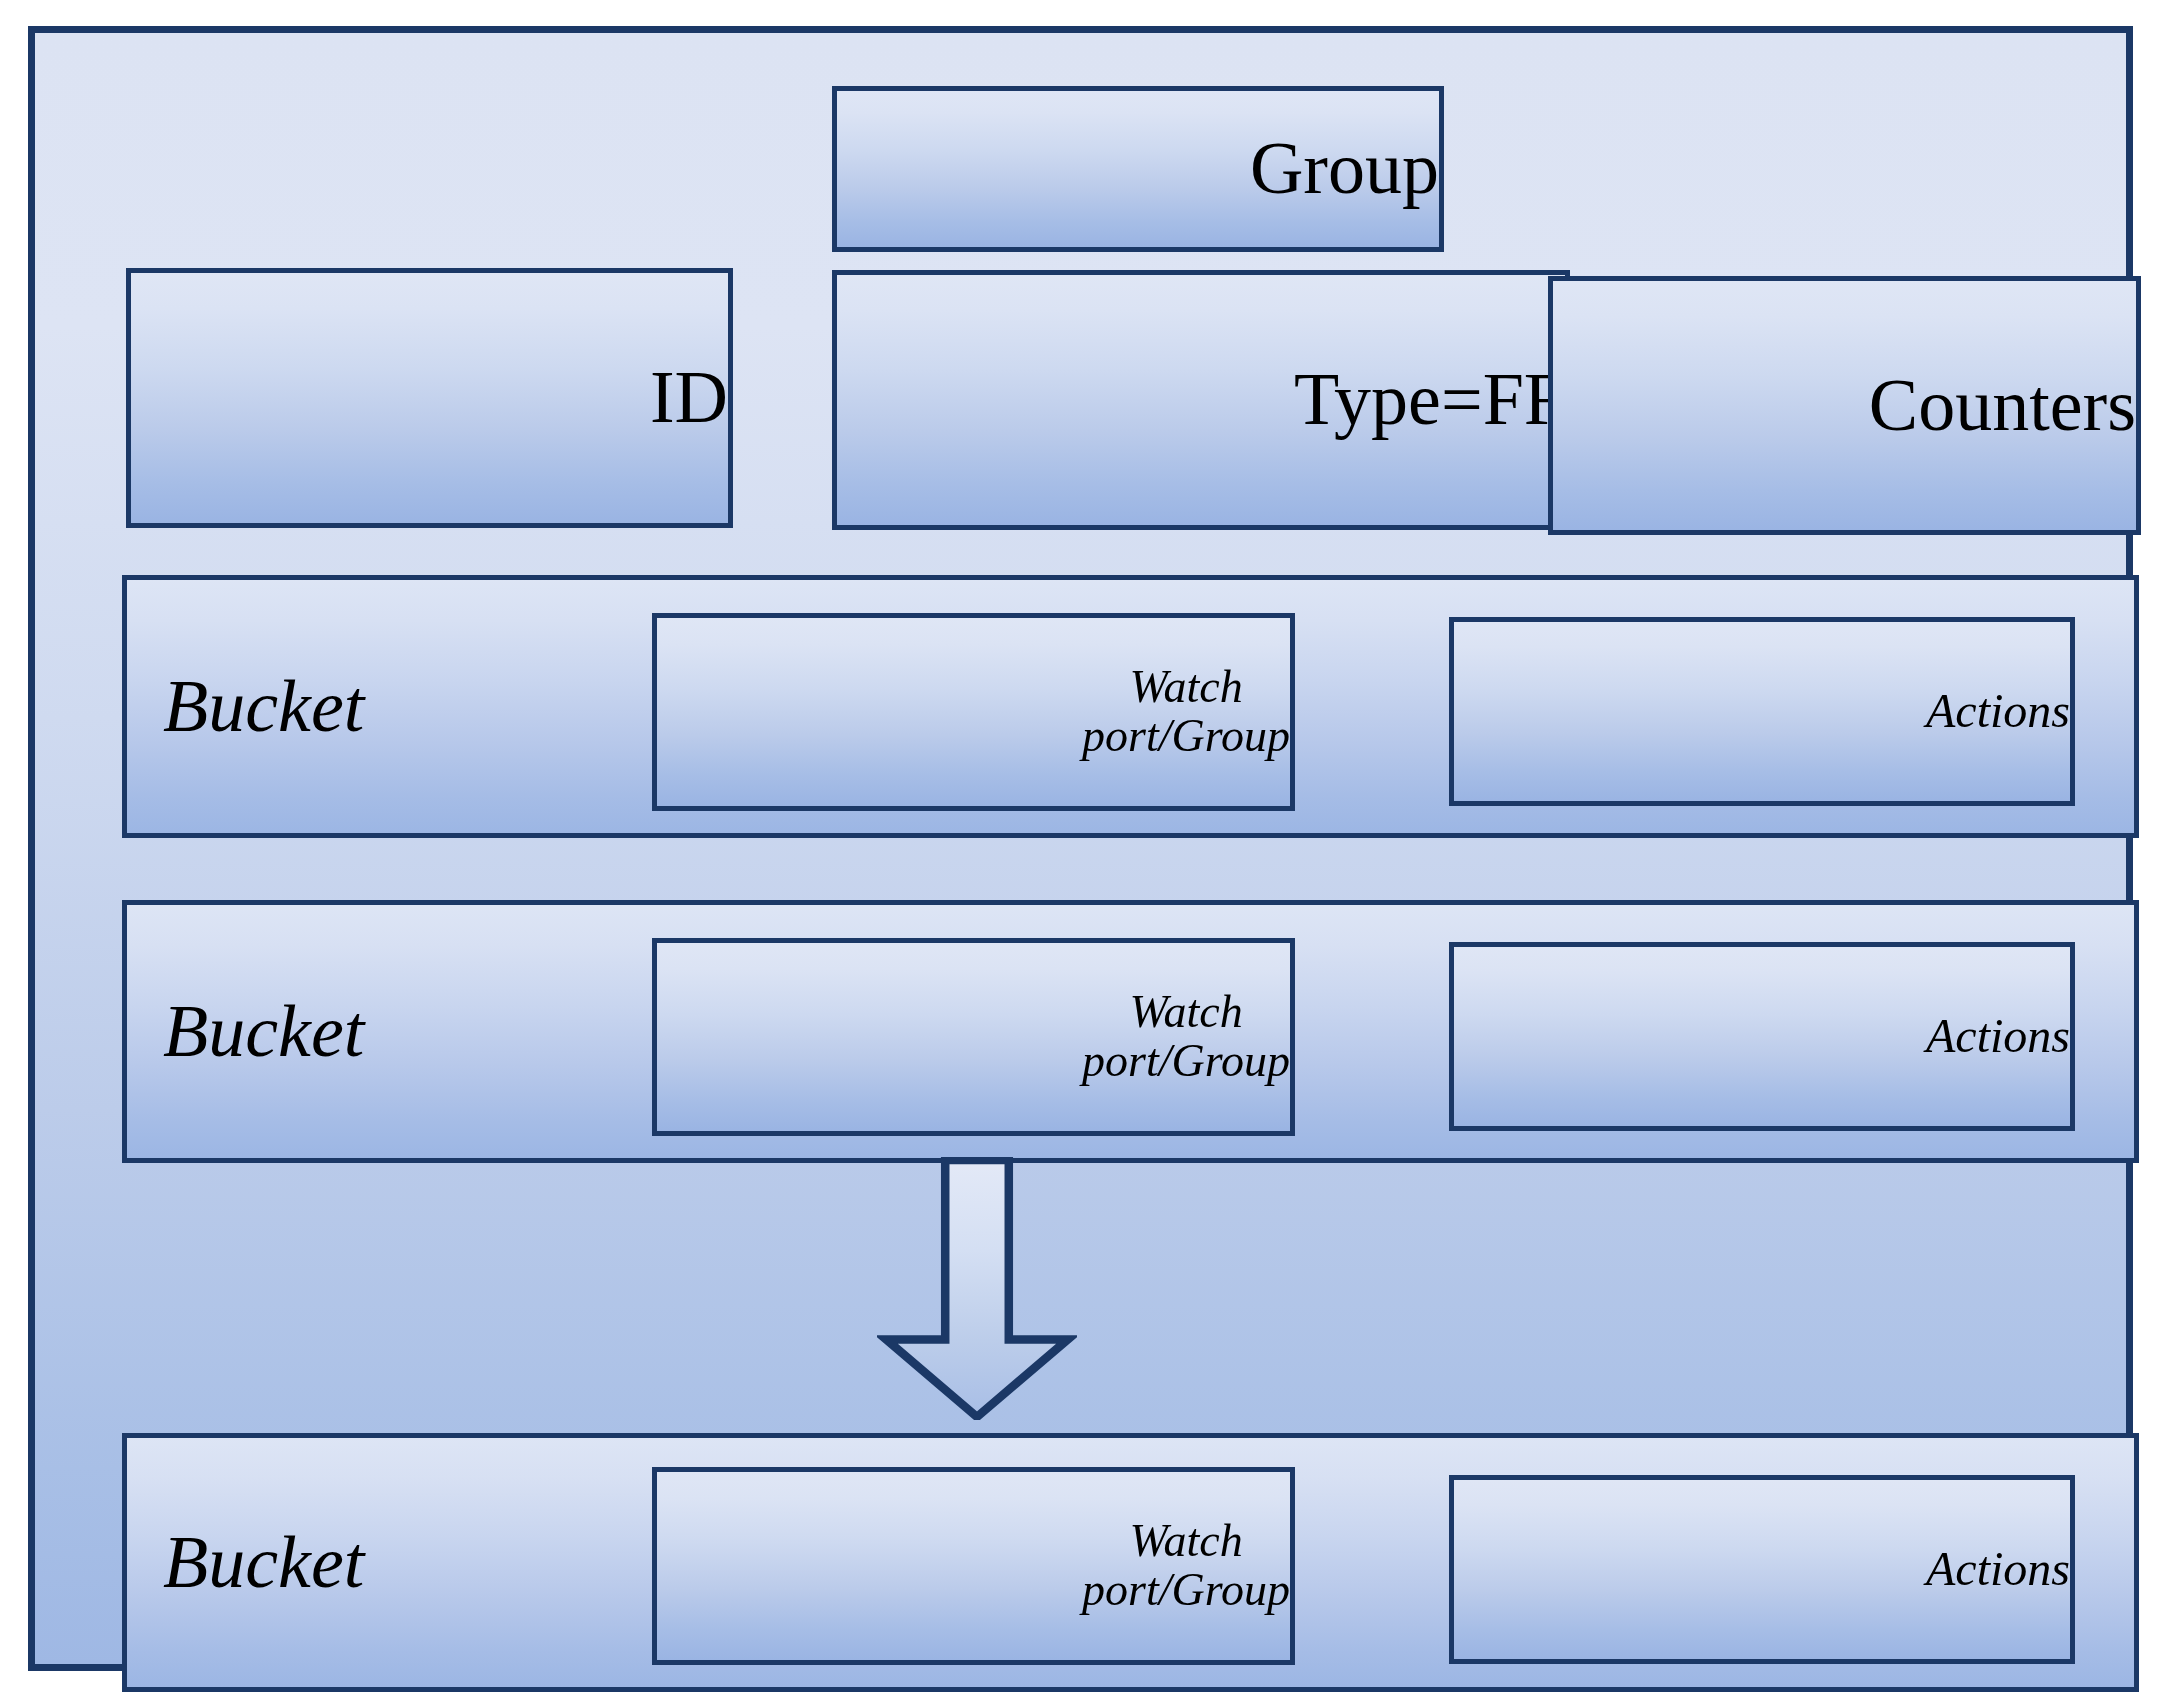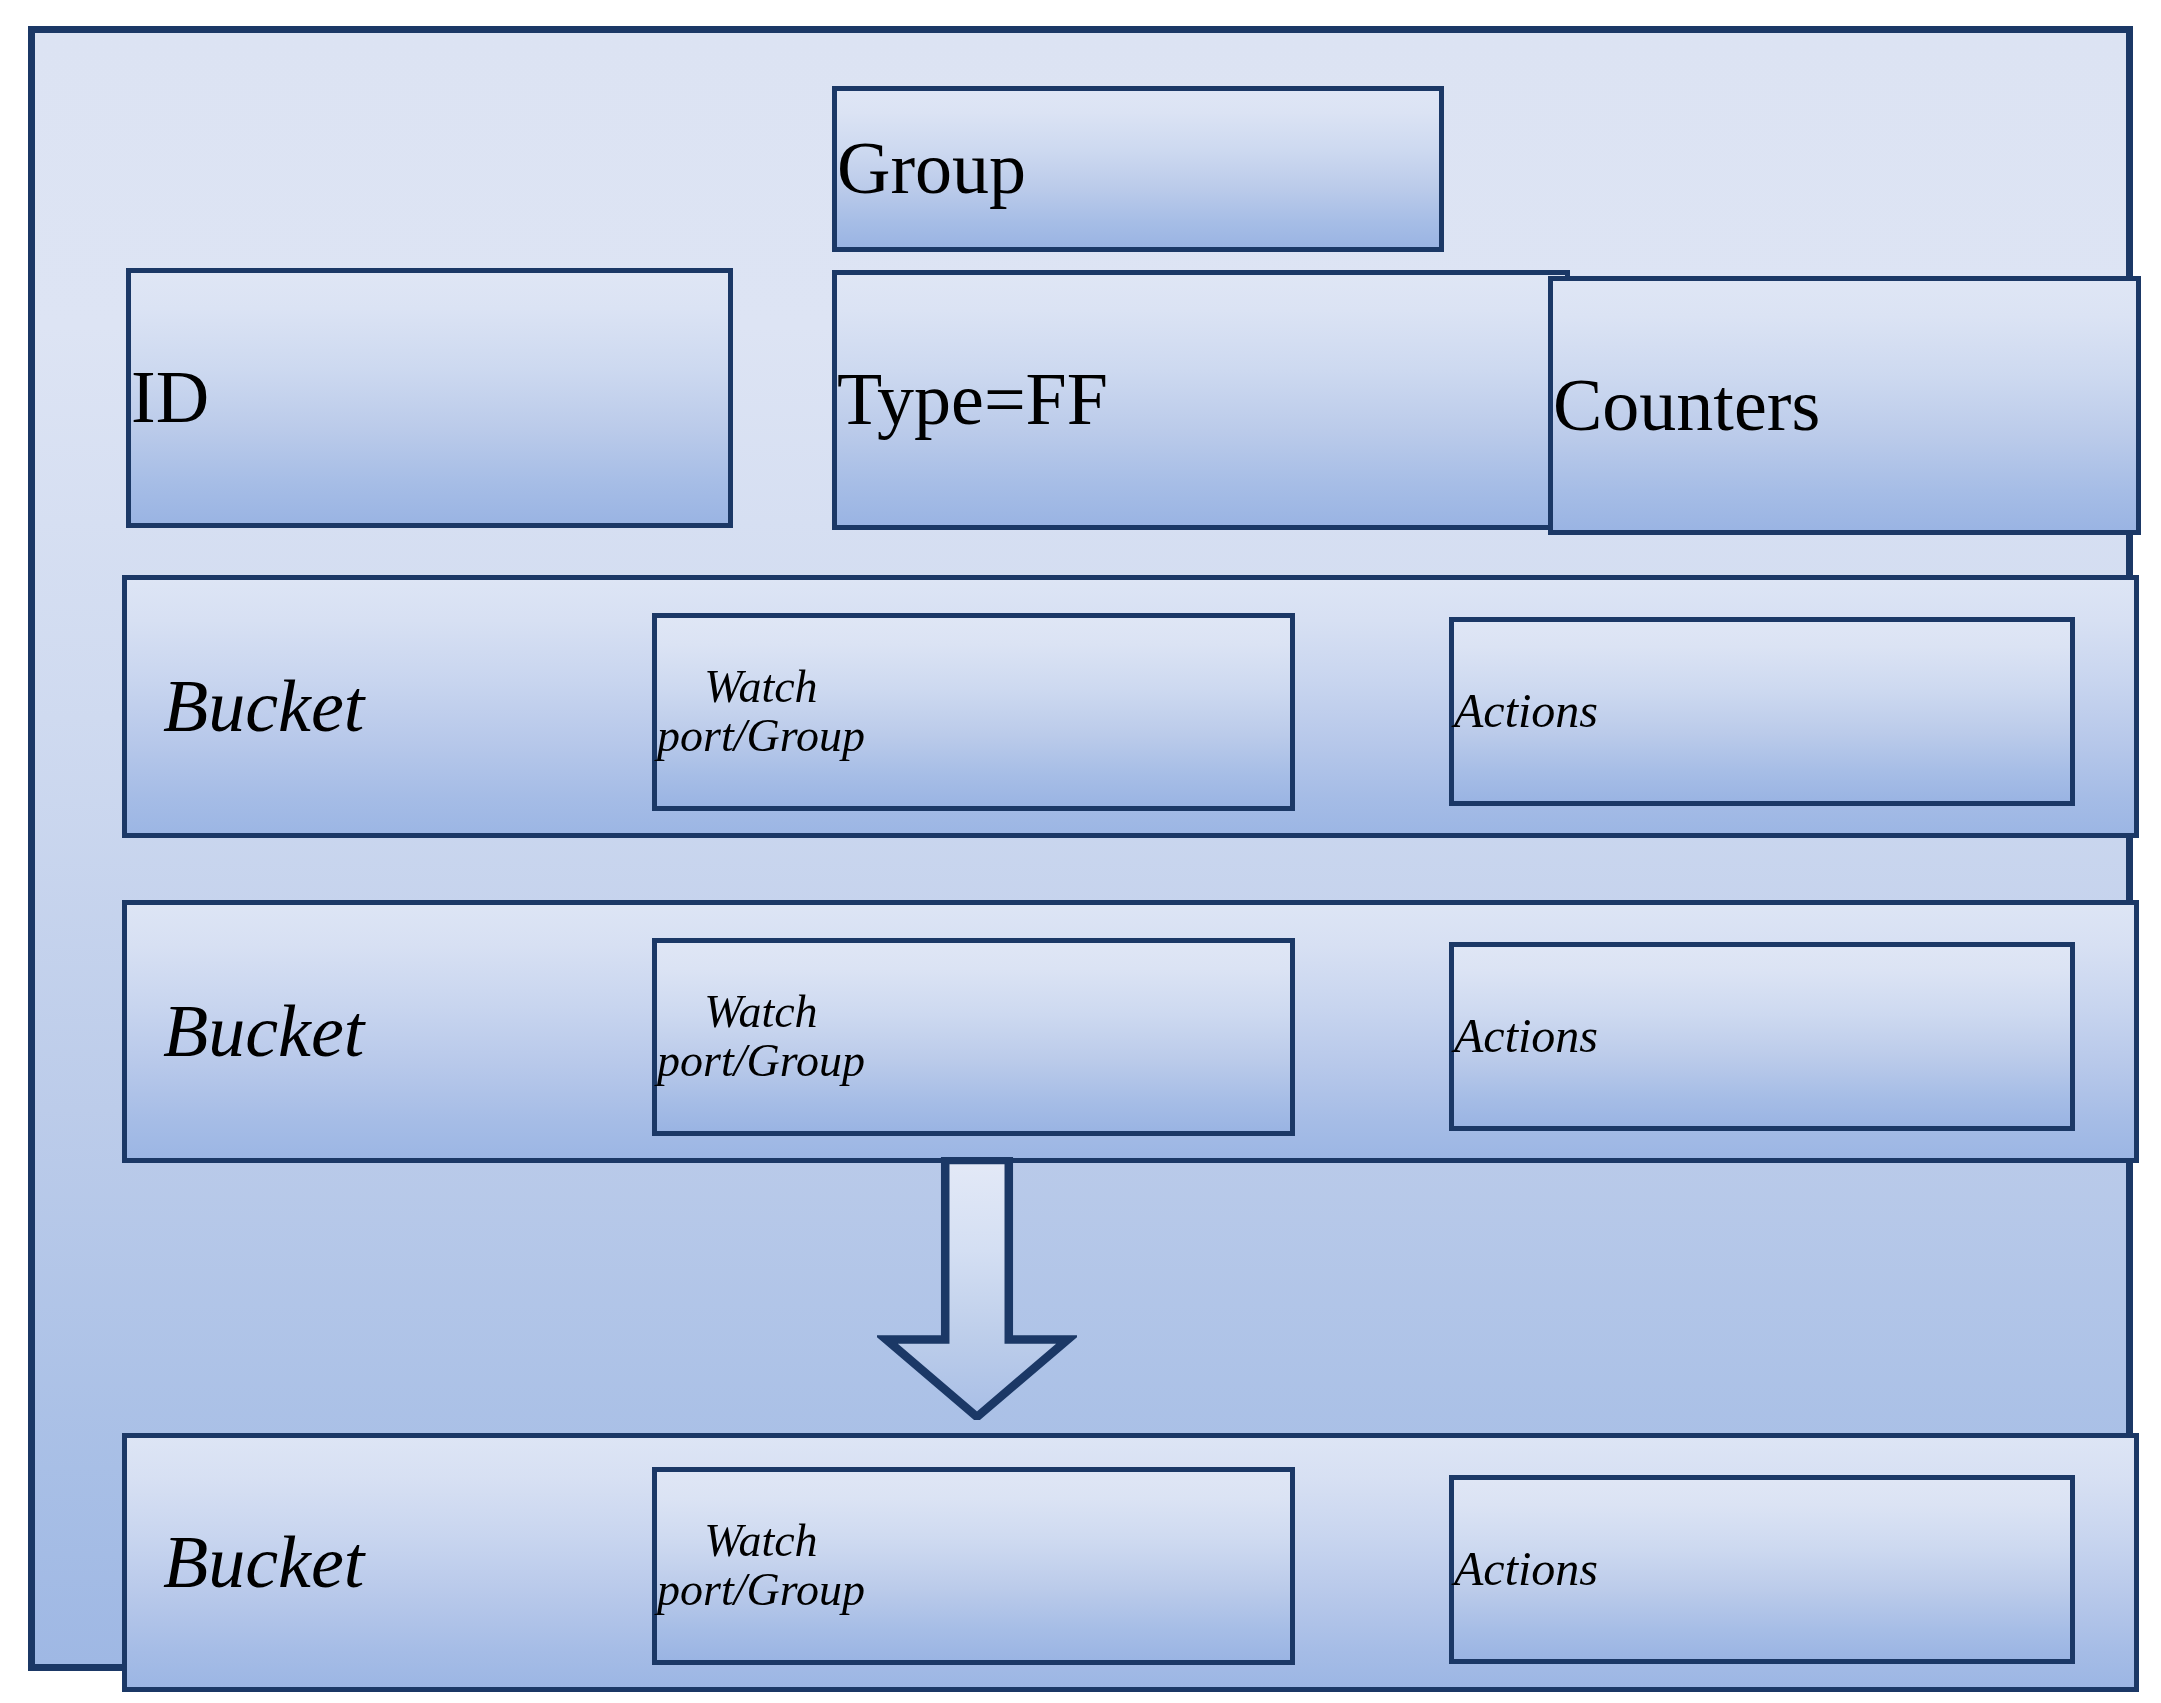--- a/index.html
+++ b/index.html
@@ -19,21 +19,21 @@
     background:linear-gradient(to bottom,#dce3f3 0%,#dde4f4 18%,#cfdaf0 42%,#bcccea 66%,#a8bfe6 88%,#9fb8e4 100%);
   }
 
   
   .node{
     position:absolute;
     box-sizing:border-box;
     border:5.4px solid #1B3866;
     display:flex;
     align-items:center;
-    justify-content:flex-start;
+    justify-content:flex-end;
     text-align:center;
     color:#000000;
     line-height:1.06;
     background:linear-gradient(to bottom,#dfe6f5 0%,#dbe3f4 14%,#cdd9f0 38%,#bbcbea 62%,#a6bde6 84%,#9ab4e3 100%);
   }
 
   
   .node.row{
     background:linear-gradient(to bottom,#dde5f5 0%,#d7e0f3 16%,#c8d5ef 40%,#b7c8ea 64%,#a5bce6 86%,#9cb6e4 100%);
     justify-content:flex-start;

